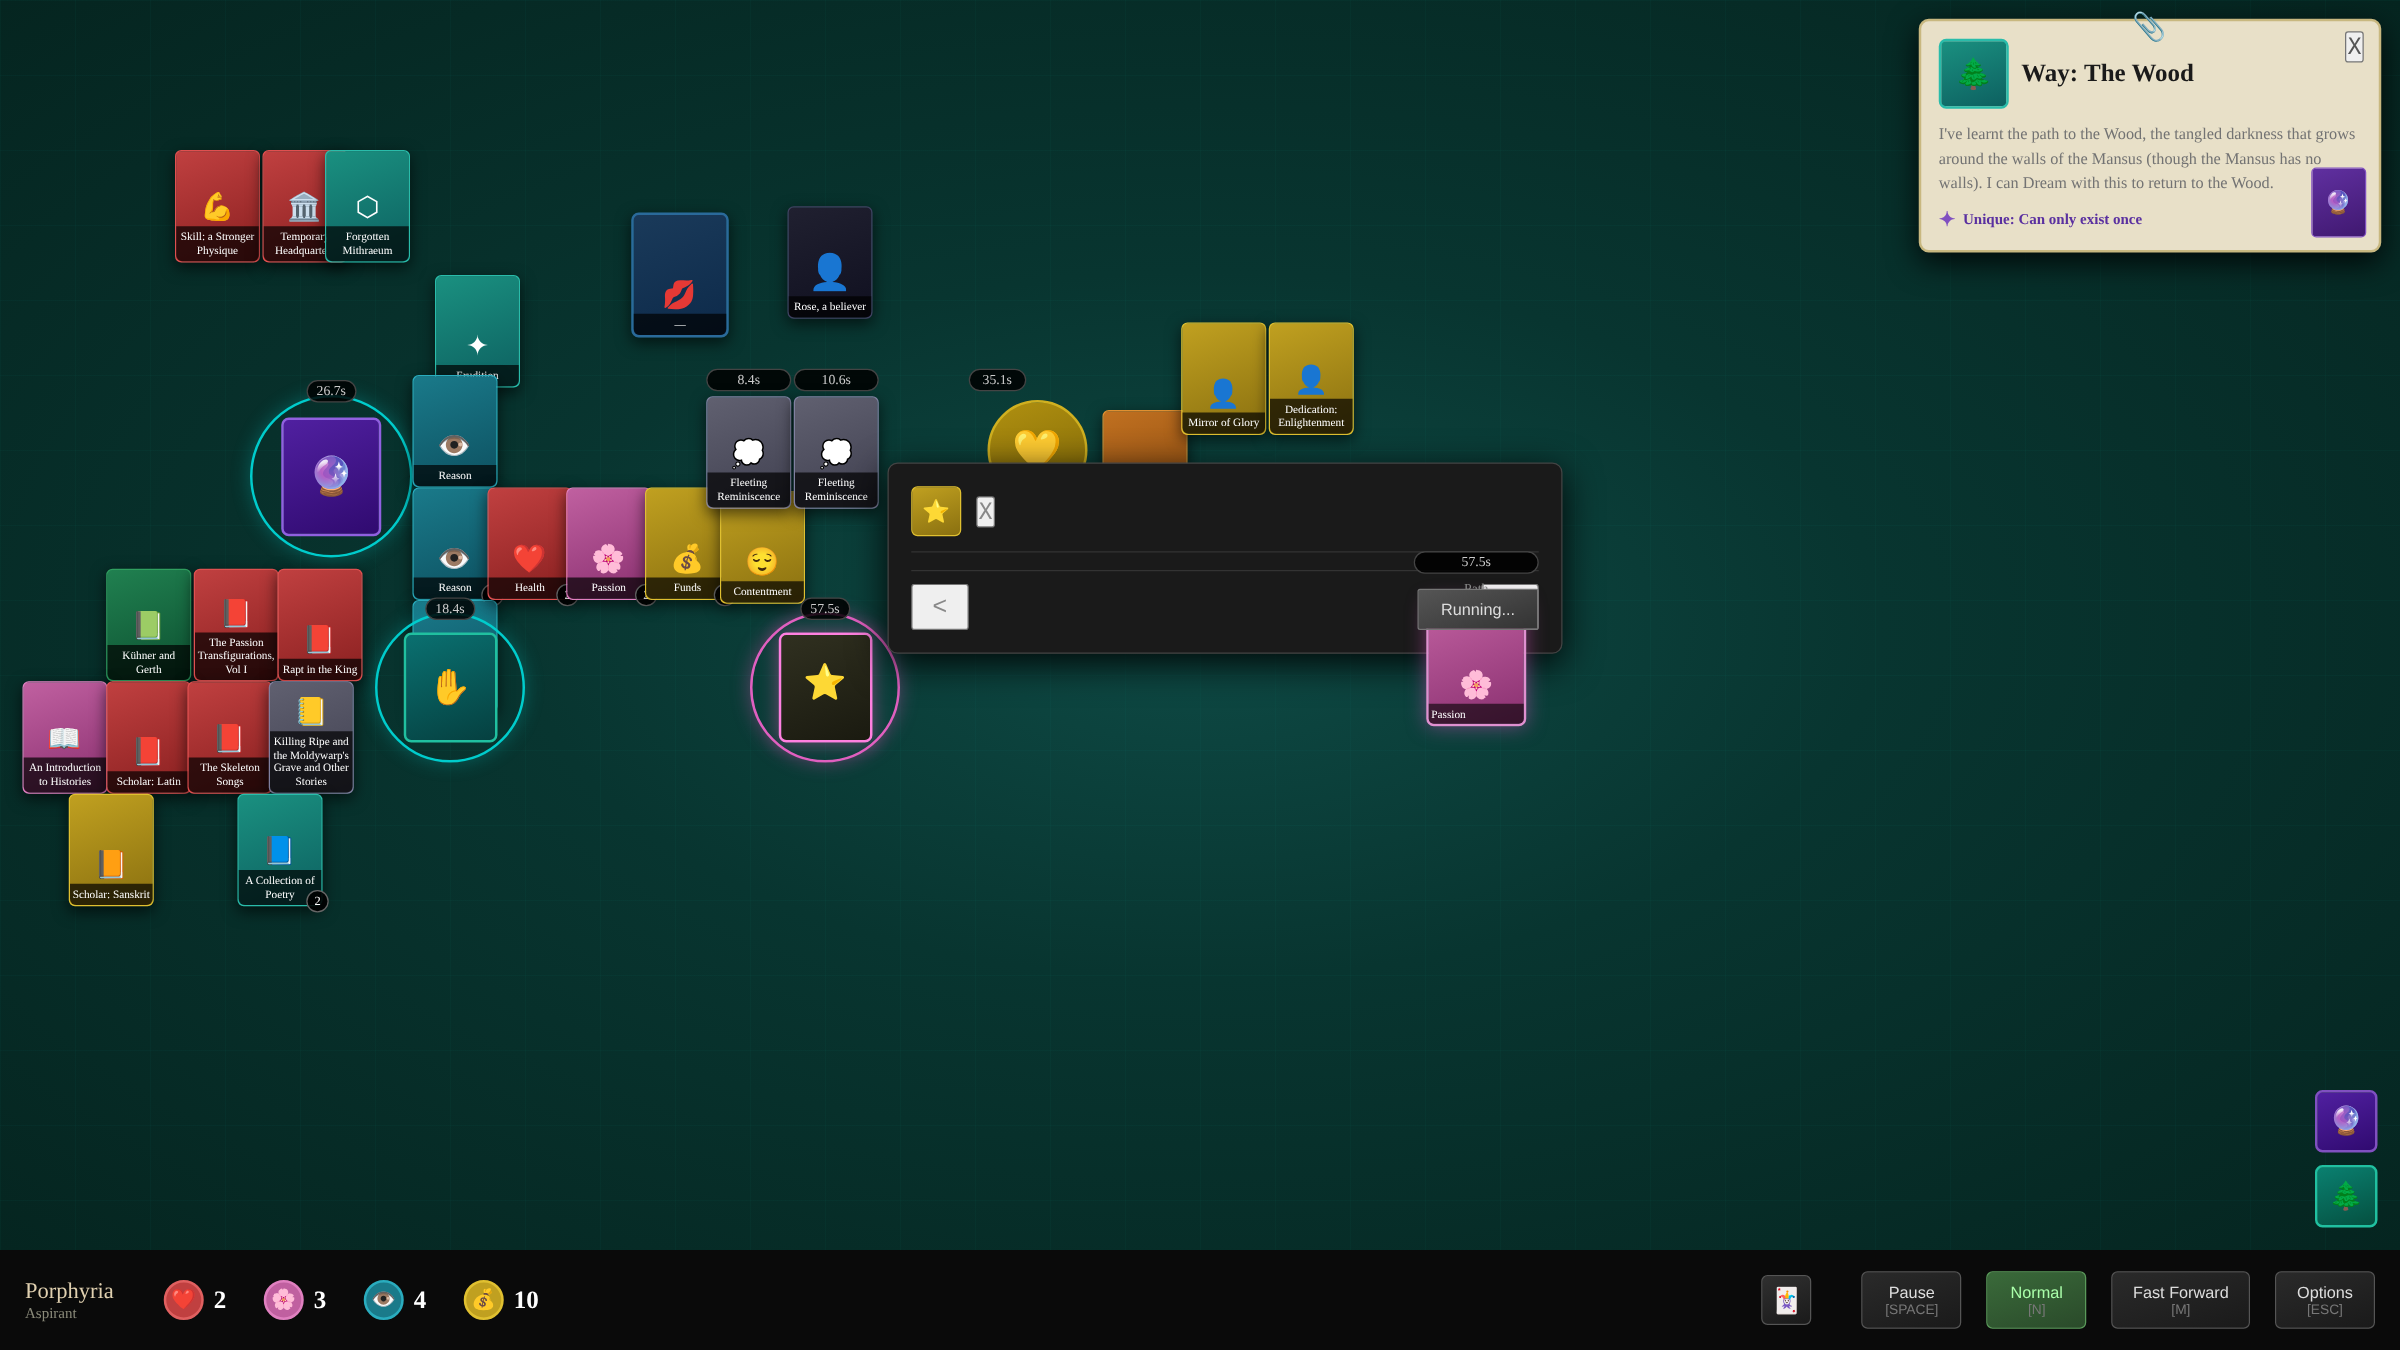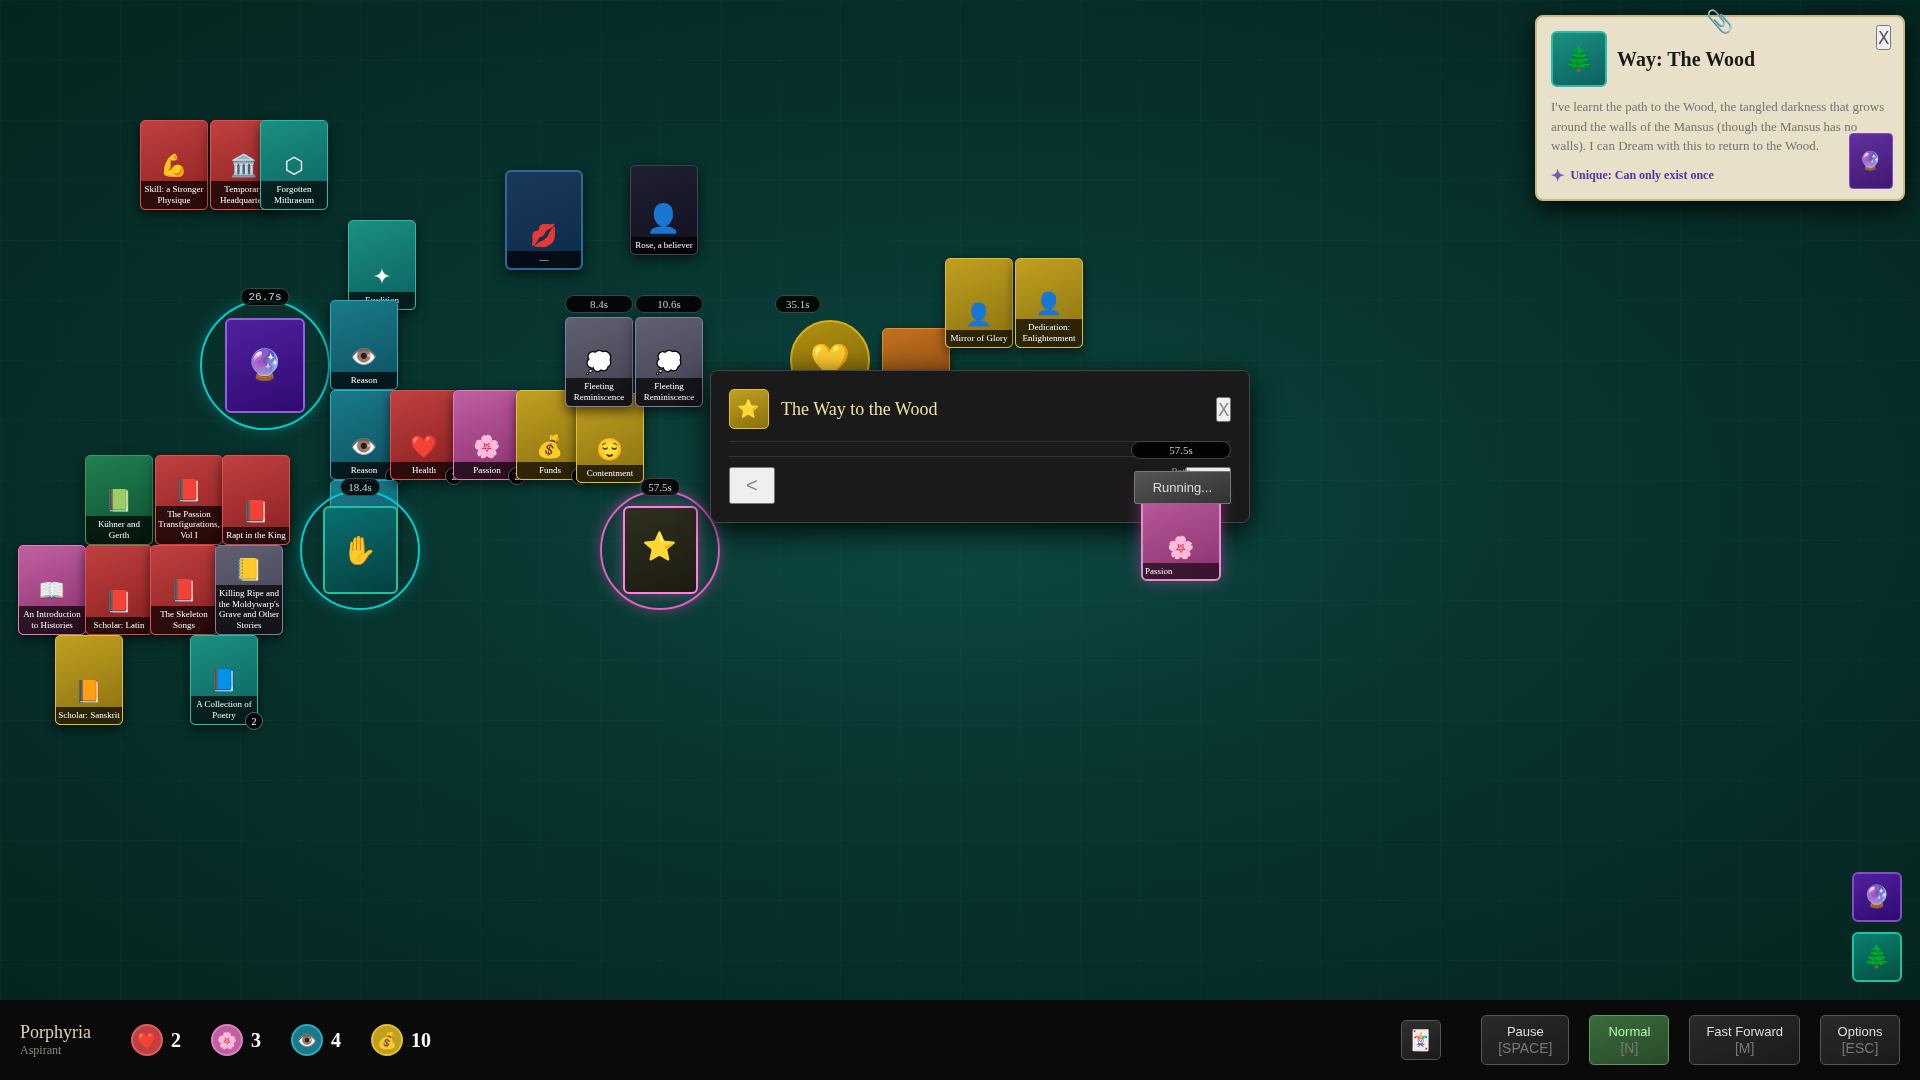--- a/index.html
+++ b/index.html
@@ -395,21 +395,21 @@
       padding: 8px 16px;
       border-radius: 5px;
       font-size: 13px;
       cursor: pointer;
       text-align: center;
       min-width: 80px;
     }
 
     .bb-btn .bb-btn-key {
       display: block;
-      font-size: 14px;
+      font-size: 11px;
       color: #777;
       margin-top: 1px;
     }
 
     .bb-btn.active {
       background: linear-gradient(160deg, #3a6a3a, #2a4a2a);
       border-color: #5a9a5a;
       color: #aaffaa;
     }
 
@@ -464,21 +464,21 @@
   <div class="card card-small card-teal" style="left:260px; top:120px;">
     <div class="card-icon">⬡</div>
     <div class="card-label">Forgotten Mithraeum</div>
   </div>
 
   <div class="card card-small card-teal" style="left:348px; top:220px;">
     <div class="card-icon">✦</div>
     <div class="card-label">Erudition</div>
   </div>
 
-  <div class="circle-slot active-circle" style="left:200px; top:300px; width:130px; height:130px;font-family:Liberation Mono, monospace;">
+  <div class="circle-slot active-circle" style="left:200px; top:316px; width:130px; height:130px;">
     <div class="timer-badge">26.7s</div>
     <div style="width:80px; height:95px; background:linear-gradient(160deg,#5020a0,#300a70); border:2px solid #9060e0; border-radius:6px; display:flex; align-items:center; justify-content:center; font-size:30px;">🔮</div>
   </div>
 
   <div class="card card-small card-blue" style="left:330px; top:300px;">
     <div class="card-icon">👁️</div>
     <div class="card-label">Reason</div>
   </div>
   <div class="card card-small card-blue" style="left:330px; top:390px;">
     <div class="card-icon">👁️</div>
@@ -626,21 +626,20 @@
     <div class="tp-unique">
       <span style="color:#8050c0; font-size:16px;">✦</span>
       <span>Unique: Can only exist once</span>
     </div>
     <div class="tp-card-thumb">🔮</div>
   </div>
 
   <div id="way-dialog">
     <div class="wd-header">
       <div class="wd-icon">⭐</div>
-      <div class="wd-title">The Way to the Wood</div>
       <button class="wd-close">X</button>
     </div>
     <div class="wd-nav">
       <button class="wd-arrow">&lt;</button>
       <button class="wd-arrow">&gt;</button>
     </div>
 
     <div class="wd-slot">
       <div class="wd-slot-timer">57.5s</div>
       <div class="wd-slot-label">Path</div>

